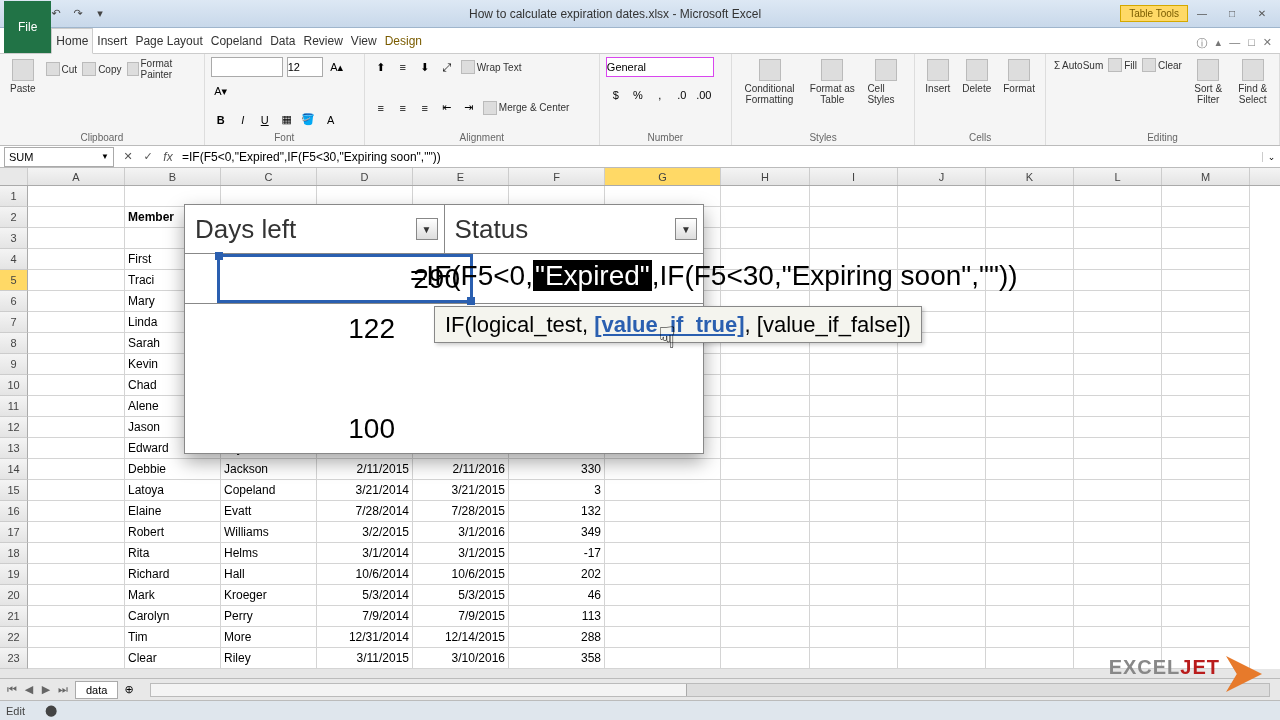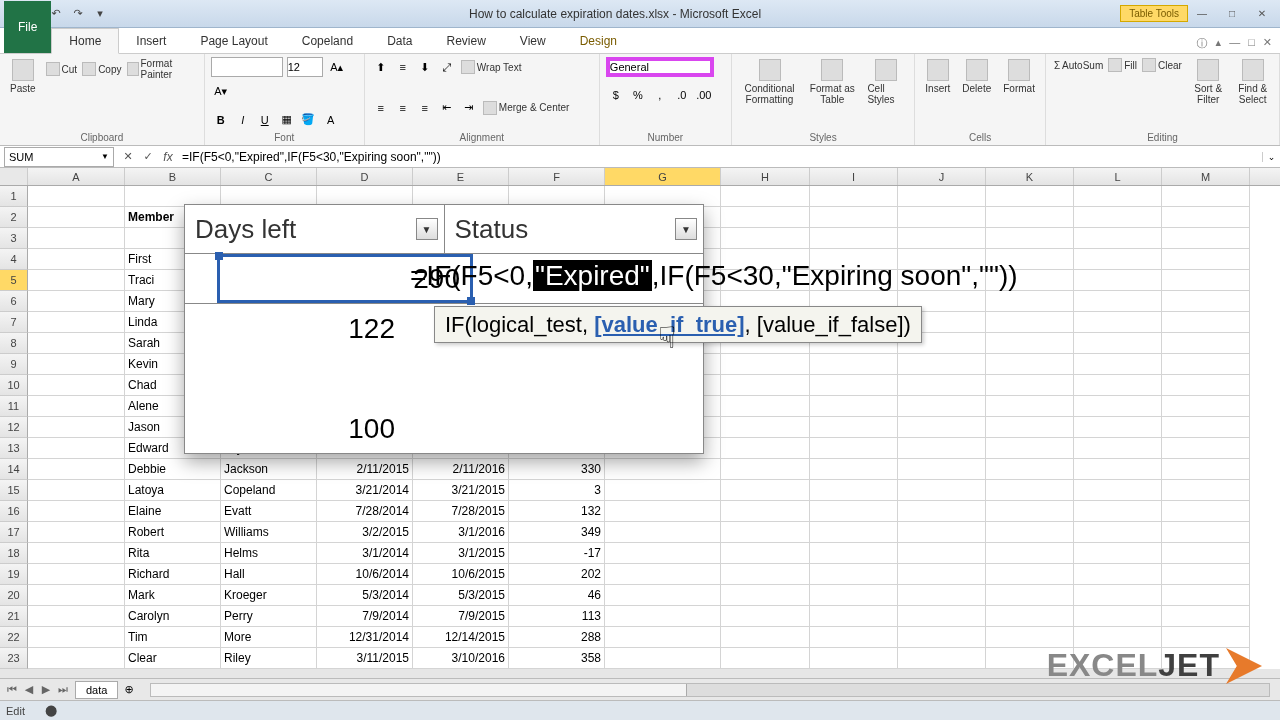--- a/index.html
+++ b/index.html
@@ -11,39 +11,39 @@
 .qat { display: flex; gap: 2px; }
 .qat-btn { width: 20px; height: 20px; display: flex; align-items: center; justify-content: center; font-size: 11px; color: #444; }
 .title-text { flex: 1; text-align: center; font-size: 12px; color: #333; }
 .table-tools { background: #ffd966; padding: 2px 8px; font-size: 10px; color: #7a5c00; border: 1px solid #d4a800; }
 .win-controls { display: flex; gap: 2px; margin-left: auto; }
 .win-btn { width: 28px; height: 18px; display: flex; align-items: center; justify-content: center; font-size: 10px; color: #555; }
 
 
 .ribbon-tabs { height: 26px; background: #fff; display: flex; align-items: flex-end; padding-left: 4px; border-bottom: 1px solid #ccc; }
 .file-tab { background: #217346; color: #fff; padding: 19px 14px; font-size: 12px; }
-.tab { padding: 5px 17px; font-size: 12px; color: #333; cursor: pointer; }
+.tab { padding: 5px 4px; font-size: 12px; color: #333; cursor: pointer; }
 .tab.active { background: #f5f5f5; border: 1px solid #ccc; border-bottom: 1px solid #f5f5f5; margin-bottom: -1px; }
 .ribbon-right { margin-left: auto; display: flex; gap: 4px; padding-right: 6px; }
 .ribbon-right span { font-size: 11px; color: #777; padding: 2px; }
 
 
 .ribbon { height: 92px; background: #f5f5f5; border-bottom: 1px solid #bbb; display: flex; }
 .group { border-right: 1px solid #ddd; padding: 3px 6px 2px; display: flex; flex-direction: column; }
 .group-body { flex: 1; display: flex; align-items: flex-start; gap: 4px; }
 .group-label { font-size: 10px; color: #666; text-align: center; padding-top: 2px; }
 .big-btn { display: flex; flex-direction: column; align-items: center; padding: 2px 4px; font-size: 10px; color: #333; gap: 2px; }
 .big-btn .ico { width: 22px; height: 22px; background: #ddd; border: 1px solid #bbb; }
 .small-btn { font-size: 10px; color: #333; padding: 1px 2px; display: flex; align-items: center; gap: 2px; }
 .small-btn .ico { width: 14px; height: 14px; background: #ddd; border: 1px solid #bbb; }
 .vert-stack { display: flex; gap: 1px; }
 .font-select { width: 72px; height: 20px; font-size: 11px; border: 1px solid #aaa; }
 .size-select { width: 36px; height: 20px; font-size: 11px; border: 1px solid #aaa; }
 .fmt-btn { width: 20px; height: 20px; border: 1px solid transparent; display: inline-flex; align-items: center; justify-content: center; font-size: 11px; }
-.number-select { width: 108px; height: 20px; font-size: 11px; border: 4px solid #d946ef; }
+.number-select { width: 108px; height: 20px; font-size: 11px; border: 1px solid #d946ef; }
 
 
 .formula-bar { height: 22px; background: #fff; border-bottom: 1px solid #bbb; display: flex; align-items: center; }
 .name-box { width: 110px; height: 20px; border: 1px solid #aaa; margin: 0 4px; font-size: 11px; padding: 0 4px; display: flex; align-items: center; }
 .name-box .arrow { margin-left: auto; font-size: 8px; }
 .fb-btn { width: 20px; height: 20px; display: flex; align-items: center; justify-content: center; font-size: 11px; color: #555; }
 .fx { font-style: italic; font-size: 12px; }
 .formula-input { flex: 1; height: 20px; border: none; font-size: 12px; padding: 0 4px; }
 .fb-expand { width: 18px; border-left: 1px solid #ccc; text-align: center; font-size: 9px; }
 
@@ -86,22 +86,22 @@
 .sheet-nav { display: flex; gap: 1px; padding: 0 4px; }
 .sheet-nav span { width: 16px; text-align: center; color: #666; }
 .sheet-tab { background: #fff; border: 1px solid #aaa; padding: 2px 10px; }
 .hscroll { flex: 1; margin: 0 10px; height: 14px; background: #ddd; border: 1px solid #bbb; position: relative; }
 .hscroll-thumb { position: absolute; left: 0; width: 48%; height: 100%; background: #f4f4f4; border-right: 1px solid #aaa; }
 
 
 .status-bar { position: absolute; bottom: 0; left: 0; right: 0; height: 20px; background: #dfe6ed; border-top: 1px solid #bbb; display: flex; align-items: center; font-size: 11px; padding: 0 6px; color: #444; }
 
 
-.watermark { position: absolute; right: 18px; bottom: 36px; font-size: 32px; font-weight: bold; color: #888; letter-spacing: 1px; z-index: 20; display: flex; align-items: flex-end; }
-.watermark .jet { color: #404040; }
+.watermark { position: absolute; right: 18px; bottom: 28px; font-size: 20px; font-weight: bold; color: #888; letter-spacing: 1px; z-index: 20; display: flex; align-items: flex-start; }
+.watermark .jet { color: #b91c1c; }
 .watermark .logo { width: 36px; height: 36px; background: #e77a2b; margin-left: 6px; clip-path: polygon(0 0, 100% 50%, 0 100%, 30% 50%); }
 
 
 .cA { width: 97px; } .cB { width: 96px; } .cC { width: 96px; } .cD { width: 96px; }
 .cE { width: 96px; } .cF { width: 96px; } .cG { width: 116px; } .cH { width: 89px; }
 .cI { width: 88px; } .cJ { width: 88px; } .cK { width: 88px; } .cL { width: 88px; } .cM { width: 88px; }
 </style>
 </head>
 <body>
 

